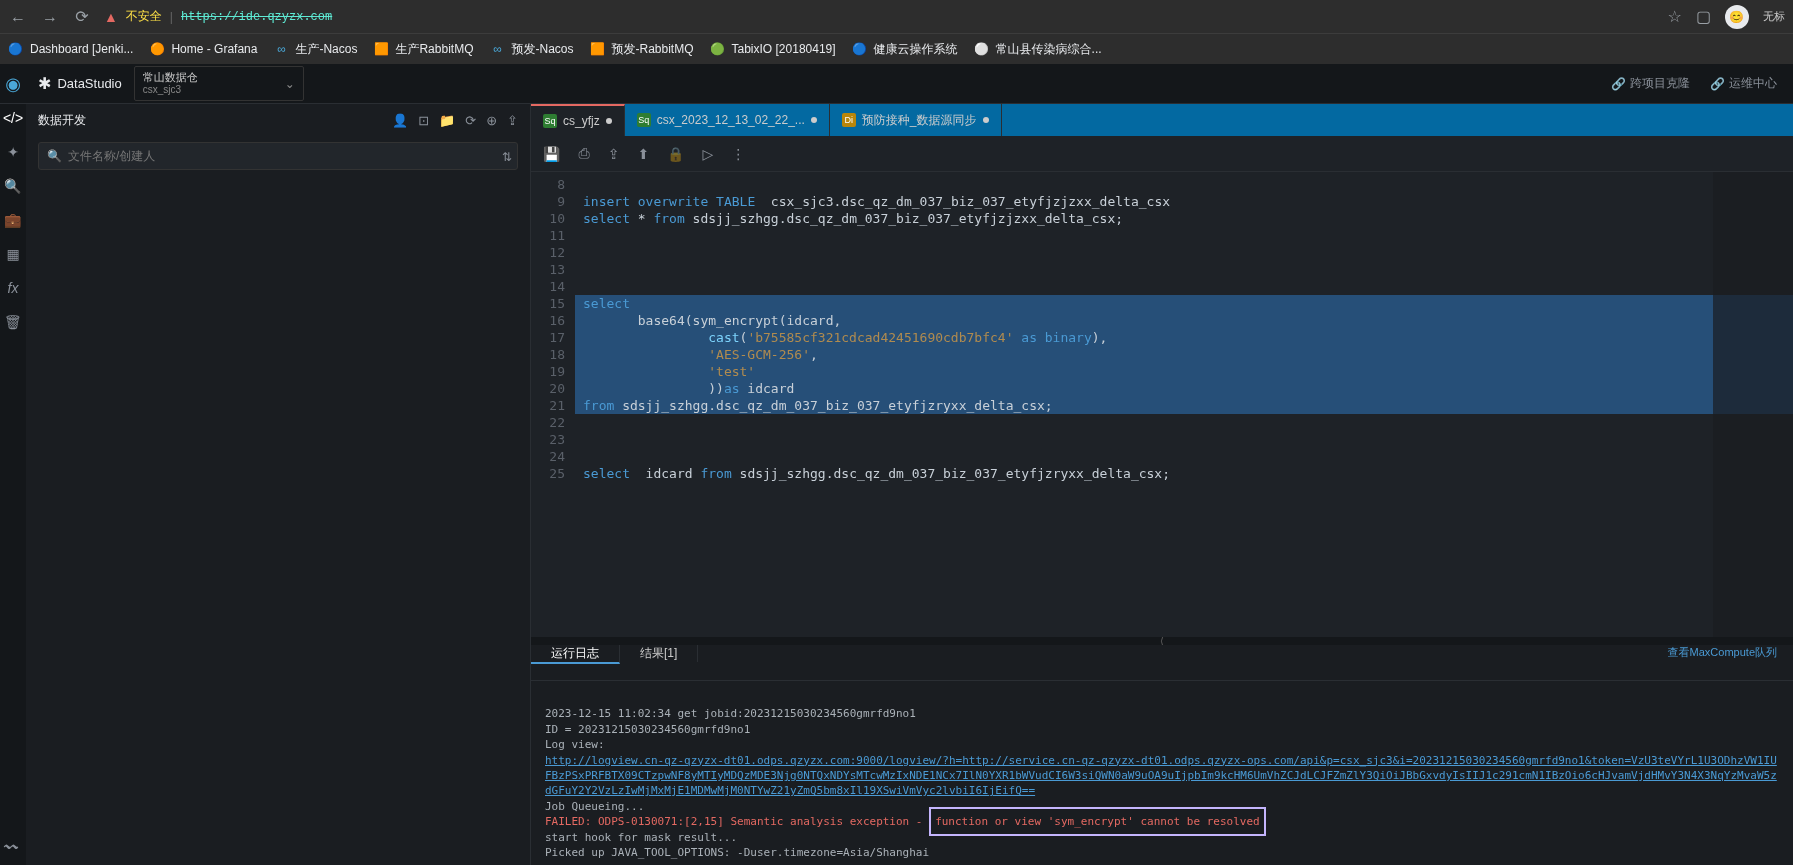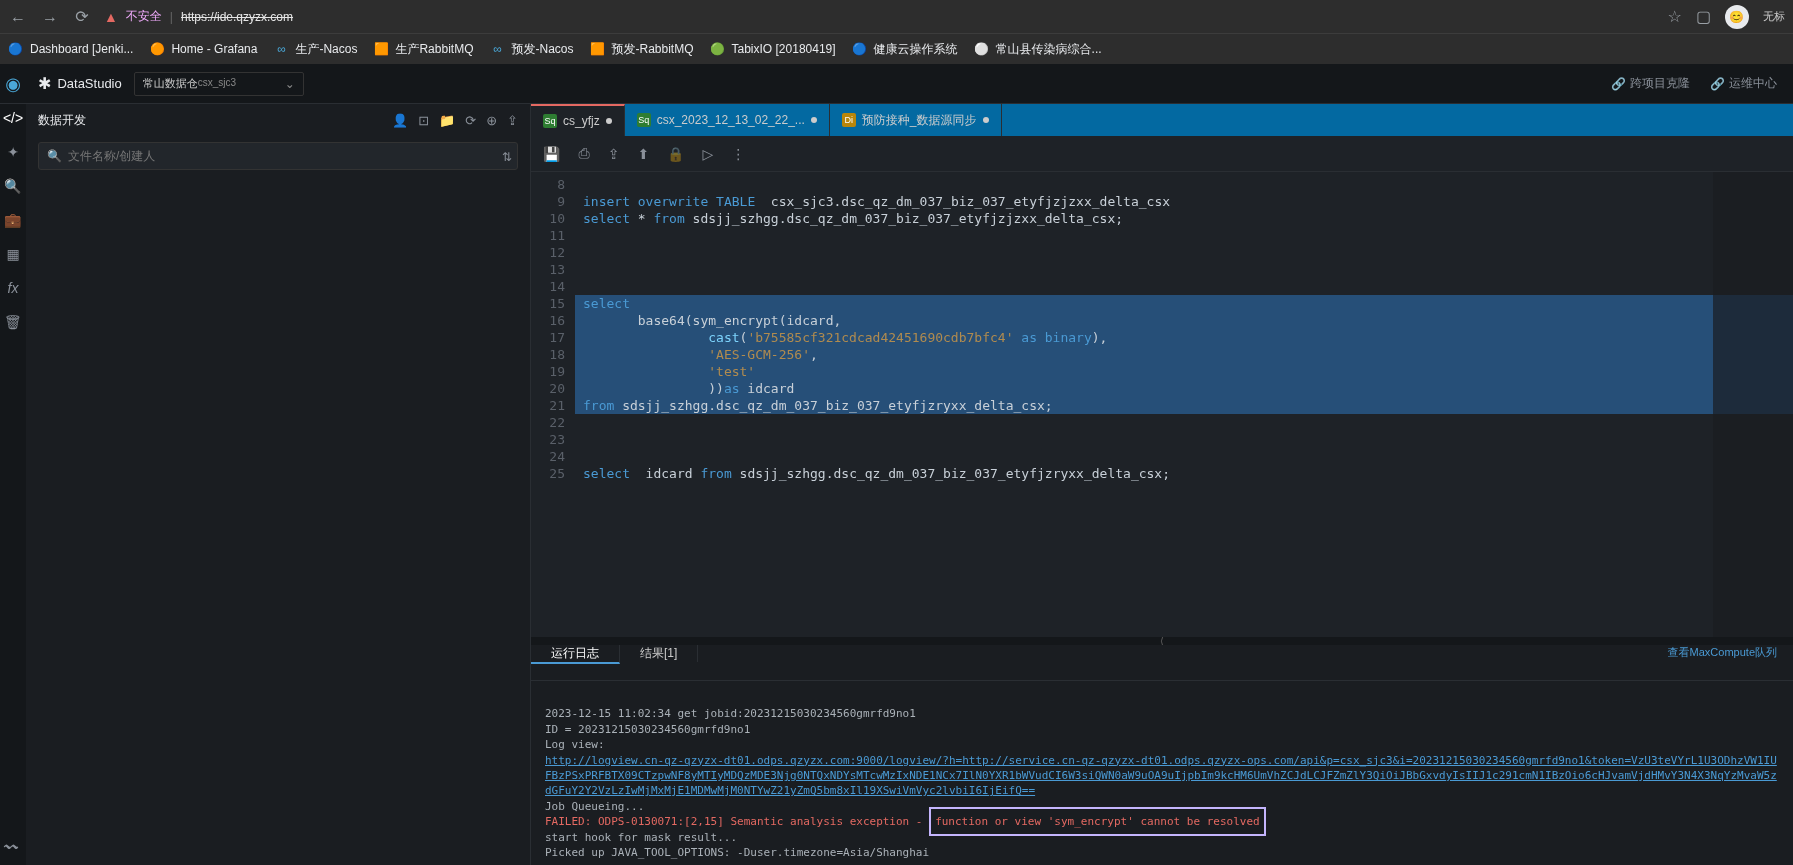--- a/index.html
+++ b/index.html
@@ -1,37 +1,37 @@
 <!DOCTYPE html>
 <html><head>
 <meta charset="utf-8">
 <style>
 * { margin: 0; padding: 0; box-sizing: border-box; }
 body { font-family: -apple-system, "Segoe UI", sans-serif; background: #1e1e1e; color: #ccc; font-size: 12px; overflow: hidden; }
 .browser-bar { height: 34px; background: #2d2d2d; display: flex; align-items: center; padding: 0 8px; gap: 12px; border-bottom: 1px solid #3c3c3c; }
 .nav-btn { color: #9aa0a6; cursor: pointer; font-size: 16px; width: 20px; text-align: center; }
 .url-area { display: flex; align-items: center; gap: 8px; flex: 1; }
 .warn-icon { color: #e46962; font-size: 14px; }
-.url-label { color: #f0abfc; }
-.url-text { color: #e5e5e5; text-decoration: line-through; }
+.url-label { color: #fde047; }
+.url-text { color: #5eead4; text-decoration: line-through; font-family: Liberation Mono, monospace; }
 .right-icons { display: flex; align-items: center; gap: 14px; margin-left: auto; }
 .star-icon { color: #9aa0a6; font-size: 16px; }
 .avatar { width: 24px; height: 24px; border-radius: 50%; background: #e8eaed; display: flex; align-items: center; justify-content: center; color: #333; font-weight: bold; }
 .bookmarks { height: 30px; background: #2d2d2d; display: flex; align-items: center; padding: 0 8px; gap: 16px; }
 .bm { display: flex; align-items: center; gap: 6px; color: #e8eaed; font-size: 12px; cursor: pointer; white-space: nowrap; }
 .bm-icon { width: 16px; height: 16px; display: inline-flex; align-items: center; justify-content: center; font-size: 12px; }
 .app { display: flex; height: calc(100vh - 64px); background: #1a1d21; }
 .leftbar { width: 26px; background: #14171a; display: flex; flex-direction: column; align-items: center; padding-top: 6px; gap: 18px; }
 .lb-icon { color: #8a9099; font-size: 14px; cursor: pointer; }
 .lb-icon.active { color: #fff; }
 .sidebar { width: 505px; background: #1a1d21; border-right: 1px solid #2a2e33; display: flex; flex-direction: column; }
 .logo { display: flex; align-items: center; gap: 6px; color: #e8eaed; font-size: 13px; }
 .logo-icon { font-size: 16px; }
 .workspace { display: flex; align-items: center; gap: 8px; padding: 4px 8px; border: 1px solid #333; border-radius: 2px; cursor: pointer; min-width: 170px; }
-.ws-text { display: flex; flex-direction: row; line-height: 1.2; }
+.ws-text { display: flex; flex-direction: column; line-height: 1.2; }
 .ws-text span:first-child { color: #ccc; font-size: 11px; }
 .ws-text span:last-child { color: #888; font-size: 10px; }
 .section-header { height: 32px; display: flex; align-items: center; padding: 0 12px; color: #e8eaed; font-size: 12px; justify-content: space-between; }
 .sh-icons { display: flex; gap: 10px; color: #8a9099; }
 .sh-icons span { cursor: pointer; font-size: 13px; }
 .search-bar { margin: 6px 12px; height: 28px; background: #22262b; border: 1px solid #333; border-radius: 3px; display: flex; align-items: center; padding: 0 8px; gap: 6px; }
 .search-bar input { flex: 1; background: transparent; border: none; outline: none; color: #ccc; font-size: 12px; }
 .filter-icon { color: #8a9099; cursor: pointer; margin-left: auto; margin-right: 4px; }
 .main { flex: 1; display: flex; flex-direction: column; background: #1e2227; min-width: 0; position: relative; }
 .tabs { height: 32px; background: #0369a1; display: flex; align-items: stretch; }

